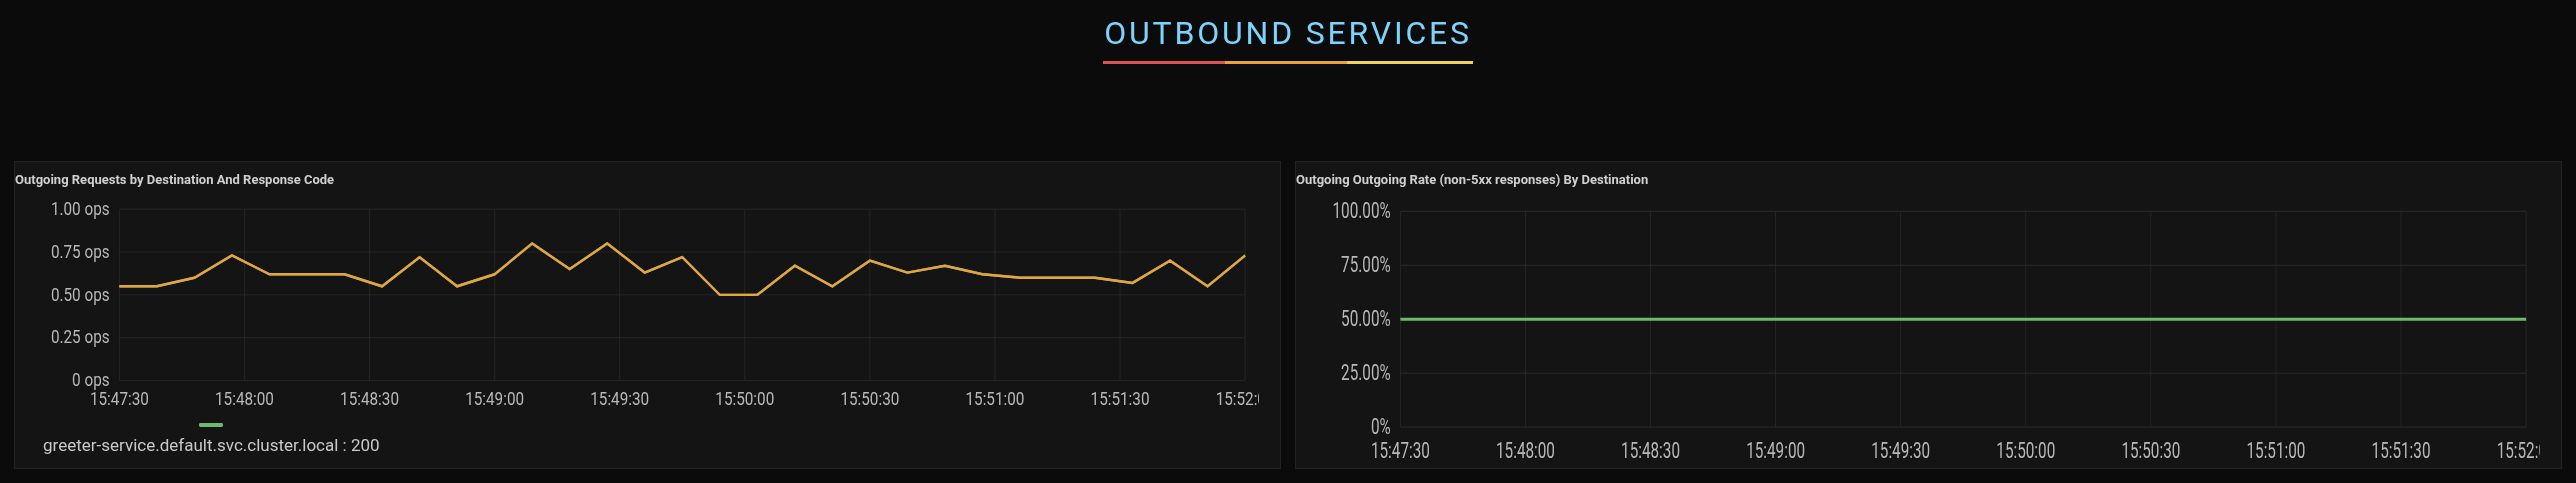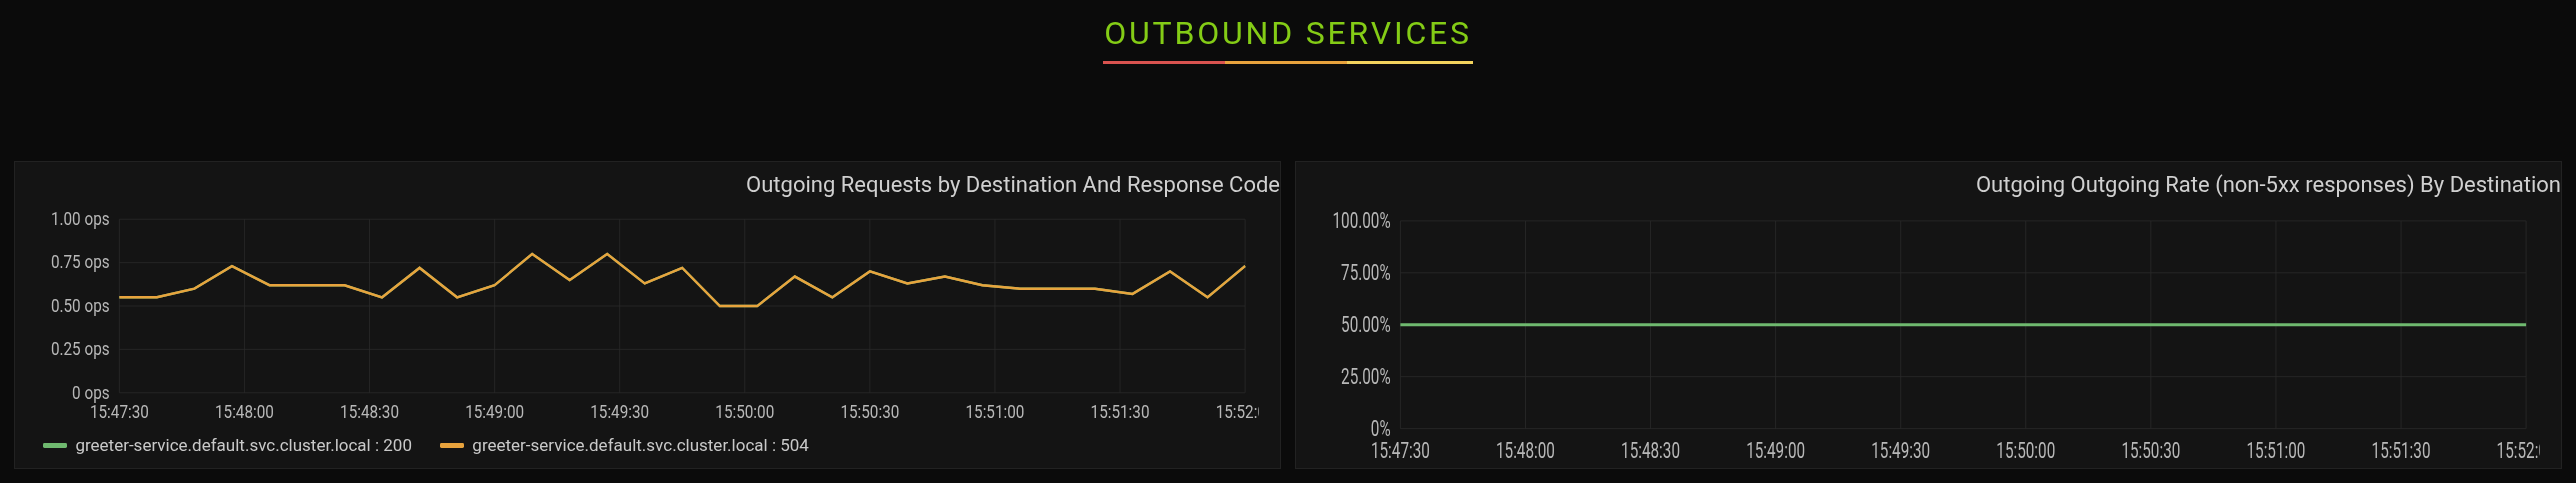--- a/index.html
+++ b/index.html
@@ -12,21 +12,21 @@
     overflow: hidden;
   }
   .page { width: 100%; height: 100%; position: relative; }
   .section-title {
     position: absolute;
     top: 14px;
     left: 50%;
     transform: translateX(-50%);
     font-size: 32px;
     letter-spacing: 2.8px;
-    color: #84cc16;
+    color: #7dd3fc;
     font-weight: 400;
   }
   .section-underline {
     position: absolute;
     top: 61px;
     left: 50%;
     transform: translateX(-50%);
     width: 370px;
     height: 2.8px;
     background: linear-gradient(to right, #d9534f 0%, #d9534f 33%, #e8a33d 33%, #e8a33d 66%, #f3d35d 66%, #f3d35d 100%);
@@ -42,40 +42,40 @@
   }
   .panel {
     flex: 1 1 50%;
     background: #141414;
     border: 0.7px solid #222;
     display: flex;
     flex-direction: column;
     position: relative;
   }
   .panel-title {
-    text-align: right;
-    font-size: 22px;
+    text-align: left;
+    font-size: 13px;
     color: #d0d0d0;
     padding: 9.8px 0 7px 0;
-    font-weight: 400;
+    font-weight: 700;
   }
   .plot-area {
     flex: 1 1 auto;
     position: relative;
     margin: 7px 21px 0 21px;
   }
   .legend {
     display: flex;
     flex-wrap: wrap;
     gap: 28px;
     padding: 9.8px 28px 12.6px 28px;
     font-size: 17px;
     color: #c9c9c9;
   }
-  .legend-item { display: flex; align-items: center; gap: 8.4px; }
+  .legend-item { display: flex; align-items: center; gap: 8.4px; flex-direction: column; }
   .legend-swatch {
     width: 24px; height: 4.2px; border-radius: 1.4px; display: inline-block;
   }
   svg { width: 100%; height: 100%; display: block; }
   .grid line { stroke: #2a2a2a; stroke-width: 1; }
   .axis text { fill: #b8b8b8; font-size: 22px; }
   .series { fill: none; stroke-width: 3; }
 </style>
 </head>
 <body>
@@ -126,24 +126,20 @@
             </g>
             <path d="M120.0 104.5 L174.0 104.5 L228.0 94.0 L282.0 66.7 L336.0 89.8 L390.0 89.8 L444.0 89.8 L498.0 104.5 L552.0 68.8 L606.0 104.5 L660.0 89.8 L714.0 52.0 L768.0 83.5 L822.0 52.0 L876.0 87.7 L930.0 68.8 L984.0 115.0 L1038.0 115.0 L1092.0 79.3 L1146.0 104.5 L1200.0 73.0 L1254.0 87.7 L1308.0 79.3 L1362.0 89.8 L1416.0 94.0 L1470.0 94.0 L1524.0 94.0 L1578.0 100.3 L1632.0 73.0 L1686.0 104.5 L1740.0 66.7 " class="series" stroke="#6fb96f"></path>
             <path d="M120.0 104.5 L174.0 104.5 L228.0 94.0 L282.0 66.7 L336.0 89.8 L390.0 89.8 L444.0 89.8 L498.0 104.5 L552.0 68.8 L606.0 104.5 L660.0 89.8 L714.0 52.0 L768.0 83.5 L822.0 52.0 L876.0 87.7 L930.0 68.8 L984.0 115.0 L1038.0 115.0 L1092.0 79.3 L1146.0 104.5 L1200.0 73.0 L1254.0 87.7 L1308.0 79.3 L1362.0 89.8 L1416.0 94.0 L1470.0 94.0 L1524.0 94.0 L1578.0 100.3 L1632.0 73.0 L1686.0 104.5 L1740.0 66.7 " class="series" stroke="#e8a33d"></path>
           </svg>
       </div>
       <div class="legend">
         <div class="legend-item">
           <span class="legend-swatch" style="background:#6fb96f"></span>
           <span>greeter-service.default.svc.cluster.local : 200</span>
         </div>
-        <div class="legend-item">
-          <span class="legend-swatch" style="background:#e8a33d"></span>
-          <span>greeter-service.default.svc.cluster.local : 504</span>
-        </div>
       </div>
     </div>
 
     <div class="panel">
       <div class="panel-title">Outgoing Outgoing Rate (non-5xx responses) By Destination</div>
       <div class="plot-area">
         <svg viewBox="0 0 1760 260" preserveAspectRatio="none">
             <g class="grid">
               <line x1="120" x2="1740" y1="220" y2="220"></line>
               <line x1="120" x2="1740" y1="167.5" y2="167.5"></line>

